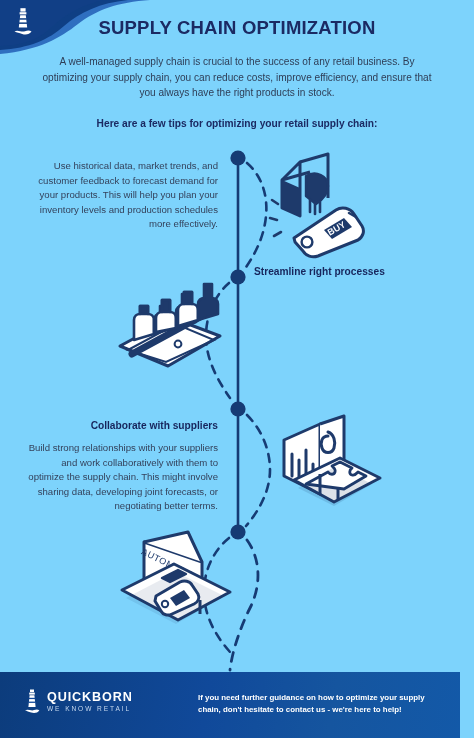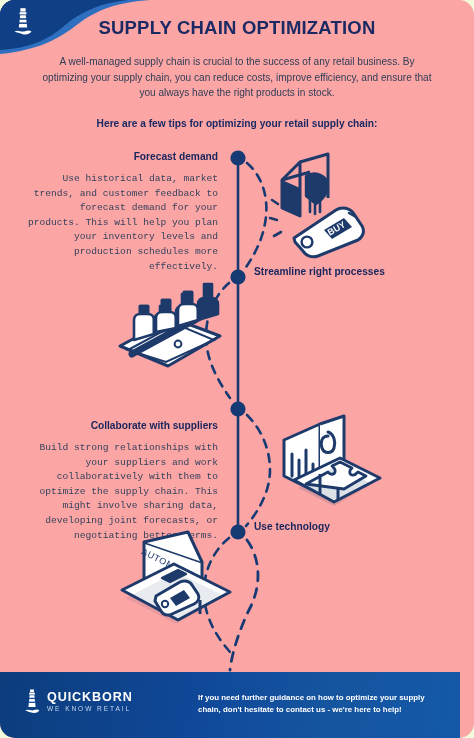--- a/index.html
+++ b/index.html
@@ -5,23 +5,22 @@
   * { margin:0; padding:0; box-sizing:border-box; }
   html,body{
     width:474px; height:738px;
     font-family:"Liberation Sans", sans-serif;
     background:#f2fadb;
     overflow:hidden;
   }
   #page{
     position:relative;
     width:474px; height:738px;
-    background:#fca5a5;
+    background:#7dd3fc;
     overflow:hidden;
-    border-radius:15px;
   }
 
   
   #swoosh{ position:absolute; left:0; top:0; width:150px; height:62px; }
   #header-logo{
     position:absolute; left:12px; top:6px;
     width:22px; height:30px;
   }
 
   
@@ -48,21 +47,21 @@
   #spine{ position:absolute; left:0; top:0; width:474px; height:738px; pointer-events:none; }
 
   
   .tip{ position:absolute; }
   .tip .tip-head{
     font-size:10.2px; font-weight:bold; color:#17255c;
     line-height:13px;
   }
   .tip .tip-body{
     margin-top:9px;
-    font-size:9.6px; line-height:14.6px; color:#34425c;font-family:Liberation Mono, monospace;
+    font-size:9.6px; line-height:14.6px; color:#34425c;
   }
   .tip.left{ text-align:right; }
   .tip.right{ text-align:left; }
 
   #tip0{ left:26px;  top:150px; width:192px; }
   #tip1{ left:254px; top:265px; width:186px; }
   #tip2{ left:26px;  top:383px; width:192px;margin-top:36px; }
   #tip3{ left:254px; top:520px; width:186px; }
 
   
@@ -135,21 +134,20 @@
     <path d="M229,538 C212,552 204,572 204,592 C204,614 214,634 230,652" fill="none" stroke="#163b74" stroke-width="2.6" stroke-dasharray="8 7" stroke-linecap="round"></path>
     <path d="M247,540 C260,558 262,584 250,608 C240,628 232,652 230,670" fill="none" stroke="#163b74" stroke-width="2.8" stroke-dasharray="9 8" stroke-linecap="round"></path>
 
     <circle cx="238" cy="158" r="7.6" fill="#163b74"></circle>
     <circle cx="238" cy="277" r="7.6" fill="#163b74"></circle>
     <circle cx="238" cy="409" r="7.6" fill="#163b74"></circle>
     <circle cx="238" cy="532" r="7.6" fill="#163b74"></circle>
   </svg>
 
   <div class="tip left" id="tip0">
-    <div class="tip-head">Forecast demand</div>
     <div class="tip-body">Use historical data, market trends, and customer feedback to forecast demand for your products. This will help you plan your inventory levels and production schedules more effectively.</div>
   </div>
 
   <svg class="illus" id="ill0" viewBox="0 0 104 108">
     <g fill="none" stroke="#1e3a6b" stroke-width="3" stroke-linejoin="round">
 
       <path d="M16,28 L16,56 L34,64 L34,10 Z"></path>
       <path d="M34,10 L62,2 L62,46"></path>
       <path d="M16,28 L44,20"></path>
     </g>
@@ -226,21 +224,20 @@
     <path d="M18,66 L64,44 L104,64 L58,88 Z" fill="#ffffff" stroke="#1e3a6b" stroke-width="3" stroke-linejoin="round"></path>
     <path d="M22,74 L60,52 L96,70 L58,92 Z" fill="#1e3a6b" opacity="0.15"></path>
 
     <path d="M30,70 L52,58 C54,61 58,61 59,58 C60,55 57,53 56,52 L64,48 L76,54 C73,56 73,60 76,61 C79,62 81,59 82,58 L90,62 L68,75 Z" fill="#ffffff" stroke="#1e3a6b" stroke-width="2.8" stroke-linejoin="round"></path>
 
     <line x1="44" y1="60" x2="44" y2="80" stroke="#1e3a6b" stroke-width="3"></line>
     <line x1="62" y1="74" x2="62" y2="86" stroke="#1e3a6b" stroke-width="3"></line>
   </svg>
 
   <div class="tip right" id="tip3">
-    <div class="tip-head">Use technology</div>
   </div>
 
   <svg class="illus" id="ill3" viewBox="0 0 116 104">
 
     <path d="M26,14 L26,52 L84,78 L84,34 Z" fill="#ffffff" stroke="#1e3a6b" stroke-width="3" stroke-linejoin="round"></path>
     <path d="M26,14 L70,4 L84,34" fill="#ffffff" stroke="#1e3a6b" stroke-width="3" stroke-linejoin="round"></path>
     <text x="52" y="40" font-family="Liberation Sans, sans-serif" font-size="9" font-weight="normal" fill="#1e3a6b" text-anchor="middle" transform="rotate(26 52 40)" letter-spacing="0.6">AUTOMATION</text>
 
     <path d="M4,62 L56,36 L112,64 L60,92 Z" fill="#ffffff" stroke="#1e3a6b" stroke-width="3" stroke-linejoin="round"></path>
     <path d="M8,70 L58,44 L106,68 L58,96 Z" fill="#1e3a6b" opacity="0.1"></path>

